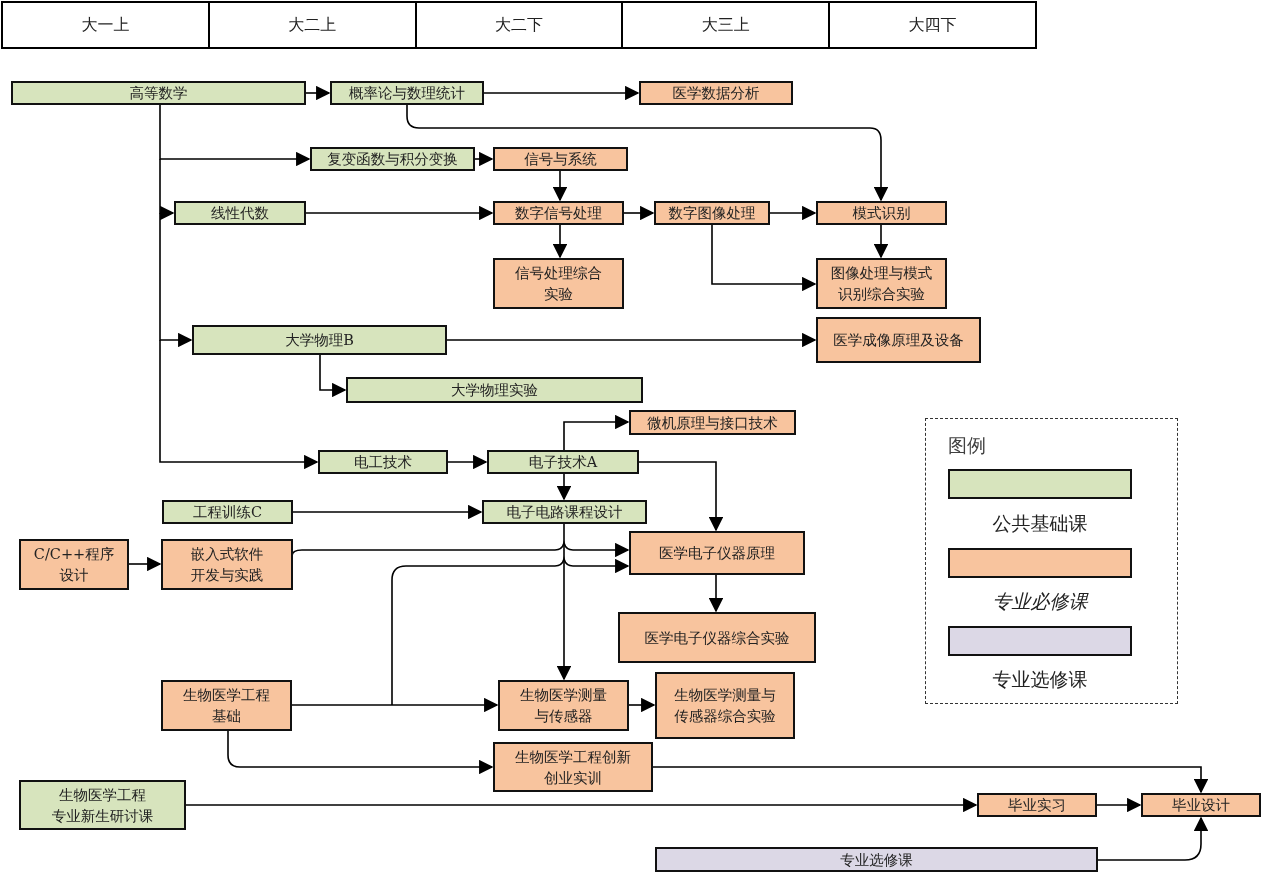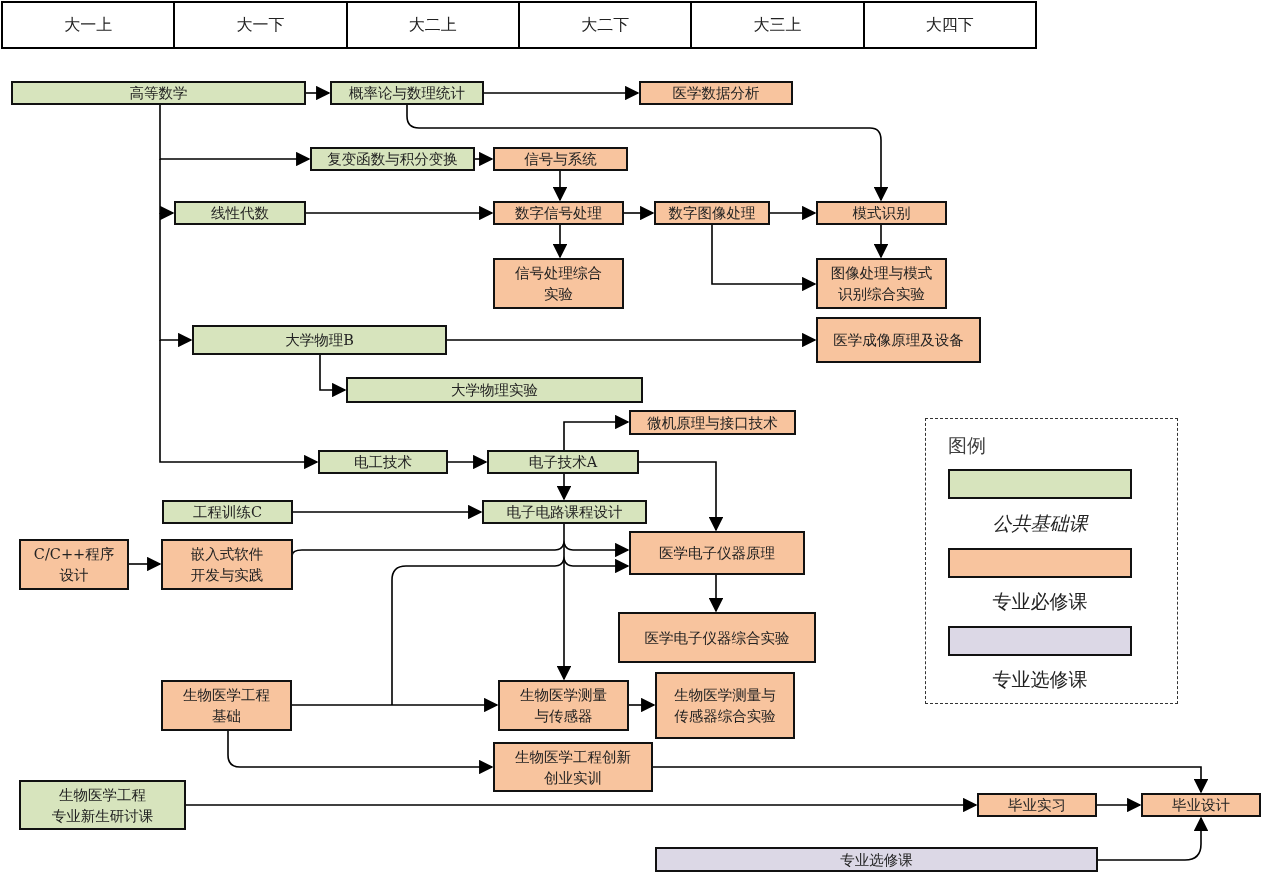--- a/index.html
+++ b/index.html
@@ -14,21 +14,20 @@
   #legend{position:absolute;left:925px;top:418px;width:253px;height:286px;border:1.5px dashed #333;box-sizing:border-box;}
   .lg-title{position:absolute;left:22px;top:14px;font-size:19px;color:#404040;}
   .lg-swatch{position:absolute;left:22px;width:184px;height:30px;border:2px solid #111;box-sizing:border-box;}
   .lg-label{position:absolute;left:22px;width:184px;text-align:center;font-size:19px;color:#222;}
 </style>
 </head>
 <body>
 
 <div id="semesters">
   <div class="sem">大一上</div>
-  <div class="sem">大一下</div>
   <div class="sem">大二上</div>
   <div class="sem">大二下</div>
   <div class="sem">大三上</div>
   <div class="sem">大四下</div>
 </div>
 
 <svg id="diagram" width="1267" height="876" xmlns="http://www.w3.org/2000/svg">
   <defs>
     <marker id="arr" viewBox="0 0 10 10" refX="9" refY="5" markerWidth="9" markerHeight="9" orient="auto">
       <path d="M0,0 L10,5 L0,10 z" fill="#000"></path>
@@ -203,18 +202,18 @@
       <g class="node">
         <rect x="656" y="848" width="441" height="23" fill="#dcd8e6"></rect>
         <text x="876.5" y="864.5" text-anchor="middle">专业选修课</text>
       </g>
     </g>
 </svg>
 
 <div id="legend">
   <div class="lg-title">图例</div>
   <div class="lg-swatch" id="sw0" style="top: 50px; background: rgb(215, 228, 189);"></div>
-  <div class="lg-label" style="top:92px;font-style:italic;">公共基础课</div>
+  <div class="lg-label" style="top:92px;">公共基础课</div>
   <div class="lg-swatch" id="sw1" style="top: 129px; background: rgb(248, 196, 158);"></div>
-  <div class="lg-label" style="top:170px;">专业必修课</div>
+  <div class="lg-label" style="top:170px;font-style:italic;">专业必修课</div>
   <div class="lg-swatch" id="sw2" style="top: 207px; background: rgb(220, 216, 230);"></div>
   <div class="lg-label" style="top:248px;">专业选修课</div>
 </div>
 
 </body></html>

